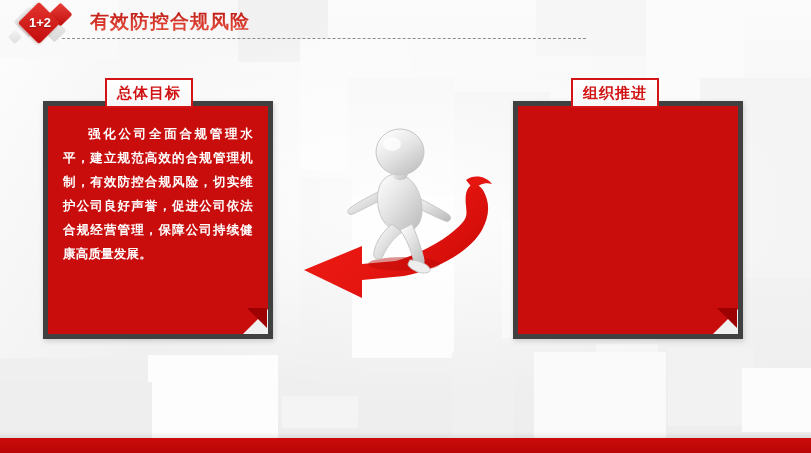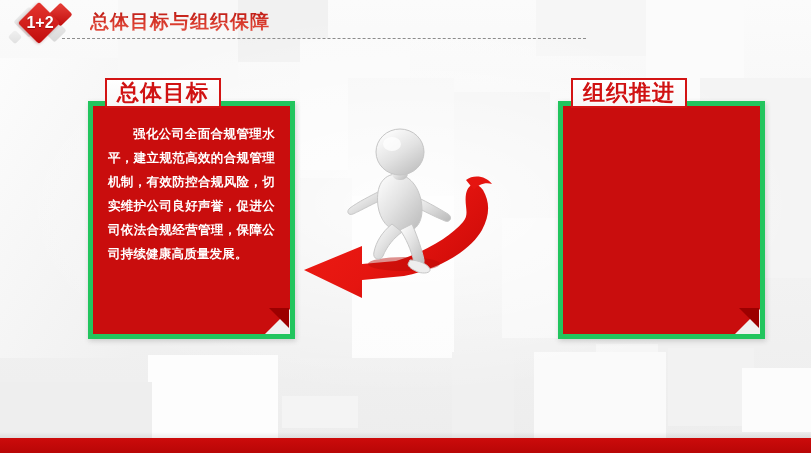--- a/index.html
+++ b/index.html
@@ -47,21 +47,21 @@
   #logo .dia.gray-c { left:6px;  top:30px; width:10px; height:10px;
       background:linear-gradient(135deg,#f1f1f1,#e0e0e0); border-radius:2px; }
   #logo .dia.red-sm { left:48px; top:4px;  width:17px; height:17px;
       background:linear-gradient(135deg,#e8413a,#c00d0d); border-radius:2px; }
   #logo .dia.red-main{ left:20px; top:6px;  width:30px; height:30px;
       background:linear-gradient(135deg,#e5362f,#c00b0b); border-radius:3px;
       box-shadow:0 1px 3px rgba(120,0,0,.30); }
   #logo-text {
     position:absolute; left:18px; top:14px; width:36px;
     text-align:center;
-    font-size:16px; font-weight:bold; color:#ffffff;
+    font-size:13px; font-weight:bold; color:#ffffff;
     letter-spacing:0px; line-height:13px;
     text-shadow:0 1px 1px rgba(110,0,0,.55);
   }
 
   #header-title {
     position:absolute; left:90px; top:9px;
     font-size:19px; font-weight:bold;
     letter-spacing:1px;
     color:#c9241f;
     background:linear-gradient(180deg,#b81410 0%,#d93a2c 55%,#e25548 100%);
@@ -83,32 +83,31 @@
     position:absolute; top:0; height:30px;
     border:2px solid #d31414;
     background:linear-gradient(180deg,#ffffff 0%,#f7f7f7 100%);
     display:flex; align-items:center; justify-content:center;
     padding:0 10px;
     z-index:4;
   }
   #card-left  .card-title { left:62px; }
   #card-right .card-title { left:58px; }
   .card-title span {
-    font-size:22px; font-weight:bold; letter-spacing:1px;
+    font-size:15px; font-weight:bold; letter-spacing:1px;
     color:#d01212;
     text-shadow:0 1px 0 rgba(255,255,255,.9);
   }
 
   .card-body {
     position:absolute; top:23px; left:0;
-    width:207px; height:238px;
-    background:#22c55e;
+    width:230px; height:238px;
+    background:#404040;
     padding:5px;
     box-shadow:1px 2px 5px rgba(70,70,70,.22);
-    margin-left:45px;
   }
   .card-inner {
     position:relative;
     width:100%; height:100%;
     background:#c90d0d;
     padding:16px 15px 10px 15px;
     overflow:hidden;
   }
   .card-text {
     font-size:12.5px;
@@ -190,21 +189,21 @@
 
     <div id="logo">
       <div class="dia gray-a"></div>
       <div class="dia gray-b"></div>
       <div class="dia gray-c"></div>
       <div class="dia red-sm"></div>
       <div class="dia red-main"></div>
       <div id="logo-text">1+2</div>
     </div>
 
-    <div id="header-title">总体目标与组织保障</div>
+    <div id="header-title">有效防控合规风险</div>
     <div id="header-rule"></div>
   </div>
 
   <div id="illustration">
     <svg width="205" height="185" viewBox="0 0 205 185" xmlns="http://www.w3.org/2000/svg">
       <defs>
         <linearGradient id="gBody" x1="0" y1="0" x2="1" y2="1">
           <stop offset="0%" stop-color="#ffffff"></stop>
           <stop offset="45%" stop-color="#e3e3e3"></stop>
           <stop offset="100%" stop-color="#b9b9b9"></stop>

